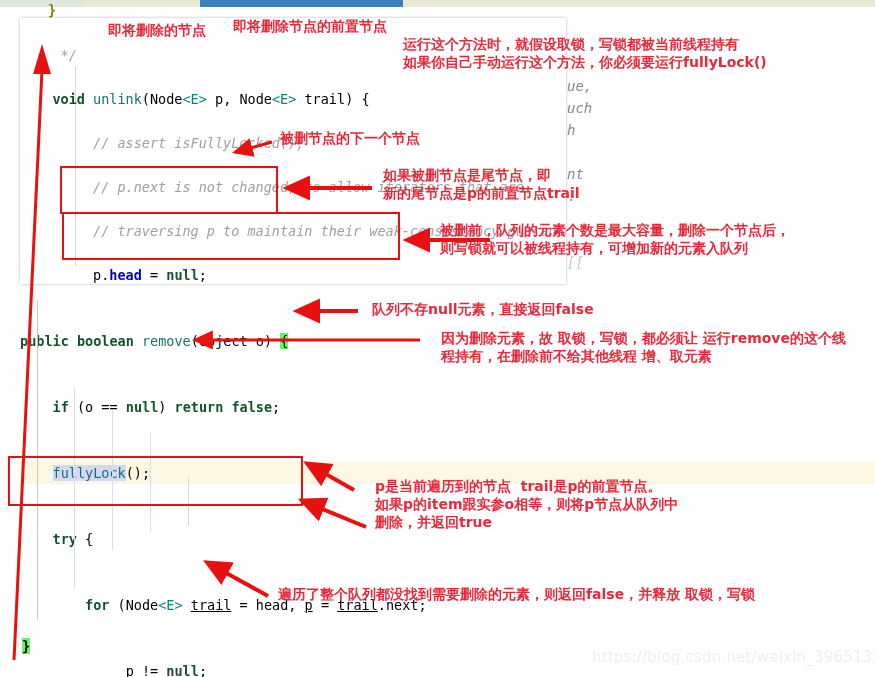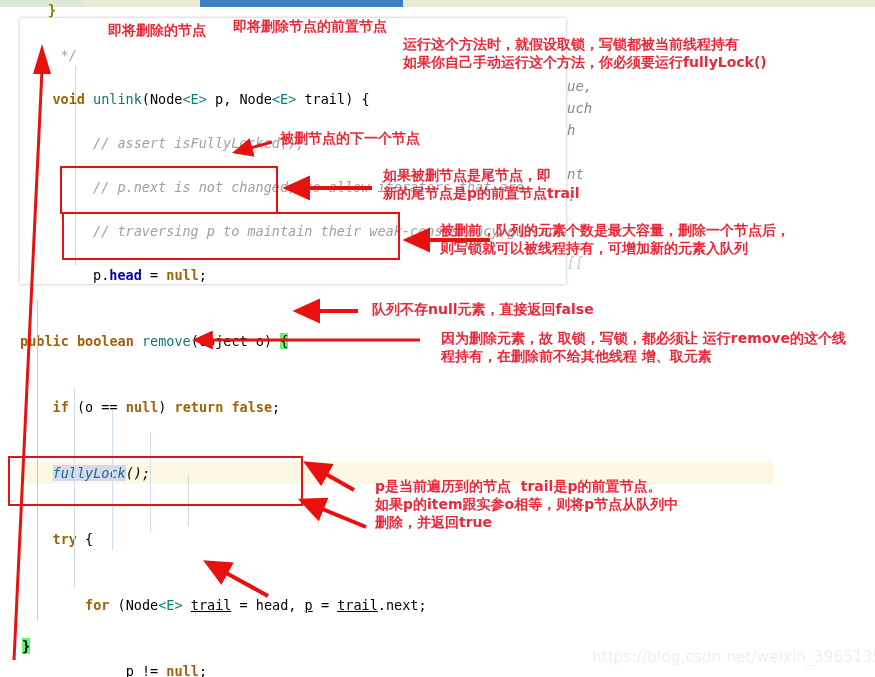--- a/index.html
+++ b/index.html
@@ -37,21 +37,21 @@
   
   .maincode{
     position:absolute;left:20px;top:286px;
     font-family:"DejaVu Sans Mono","Liberation Mono",monospace;
     font-size:13.5px;line-height:22px;white-space:pre;
   }
   .line{height:22px;display:block;position:relative;}
   .hl{background:#fdf8e3;}
 
   
-  .kw{color:#a16207;font-weight:bold;}
+  .kw{color:#14532d;font-weight:bold;}
   .id{color:#000000;}
   .fn{color:#0f766e;}
   .type{color:#000000;}
   .gen{color:#008080;}
   .cmt{color:#a0a0a0;font-style:italic;}
   .fld{color:#0000c0;font-weight:bold;}
   .loc{color:#000000;text-decoration:underline;}
   .pun{color:#000000;}
   .brace-hl{background:#62f56a;}
   .sel{background:#d7d7f5;}
@@ -124,21 +124,21 @@
 
 
 
 
     </div>
   </div>
 
   <div class="maincode">
     <span class="line"><span class="kw">public</span> <span class="kw">boolean</span> <span class="fn">remove</span><span class="pun">(</span><span class="type">Object</span> <span class="id">o</span><span class="pun">)</span> <span class="brace-hl">{</span></span>
     <span class="line">    <span class="kw">if</span> <span class="pun">(</span><span class="id">o</span> <span class="pun">==</span> <span class="kw">null</span><span class="pun">)</span> <span class="kw">return</span> <span class="kw">false</span><span class="pun">;</span></span>
-    <span class="line hl" style="width:753px;font-style:italic;">    <span class="sel"><span class="fn">fullyLock</span></span><span class="pun">();</span></span>
+    <span class="line hl" style="width:855px;">    <span class="sel"><span class="fn">fullyLock</span></span><span class="pun">();</span></span>
     <span class="line">    <span class="kw">try</span> <span class="pun">{</span></span>
     <span class="line">        <span class="kw">for</span> <span class="pun">(</span><span class="type">Node</span><span class="gen">&lt;E&gt;</span> <span class="loc">trail</span> <span class="pun">=</span> <span class="fld" style="color:#000;font-weight:normal;">head</span><span class="pun">,</span> <span class="loc">p</span> <span class="pun">=</span> <span class="loc">trail</span><span class="pun">.</span><span class="fld" style="color:#000;font-weight:normal;">next</span><span class="pun">;</span></span>
     <span class="line">             <span class="loc">p</span> <span class="pun">!=</span> <span class="kw">null</span><span class="pun">;</span></span>
     
     
     
     
     
     
     
@@ -219,16 +219,17 @@
 
   <div class="anno" style="left:372px;top:301px;">队列不存null元素，直接返回false</div>
 
   <div class="anno" style="left:441px;top:330px;">因为删除元素，故 取锁，写锁，都必须让 运行remove的这个线</div>
   <div class="anno" style="left:441px;top:348px;">程持有，在删除前不给其他线程 增、取元素</div>
 
   <div class="anno" style="left:375px;top:478px;">p是当前遍历到的节点  trail是p的前置节点。</div>
   <div class="anno" style="left:375px;top:496px;">如果p的item跟实参o相等，则将p节点从队列中</div>
   <div class="anno" style="left:375px;top:514px;">删除，并返回true</div>
 
+  <div class="anno" style="left:278px;top:586px;">遍历了整个队列都没找到需要删除的元素，则返回false，并释放 取锁，写锁</div>
 
   <div class="wm">https://blog.csdn.net/weixin_39651356</div>
 
 </div>
 
 </body></html>

